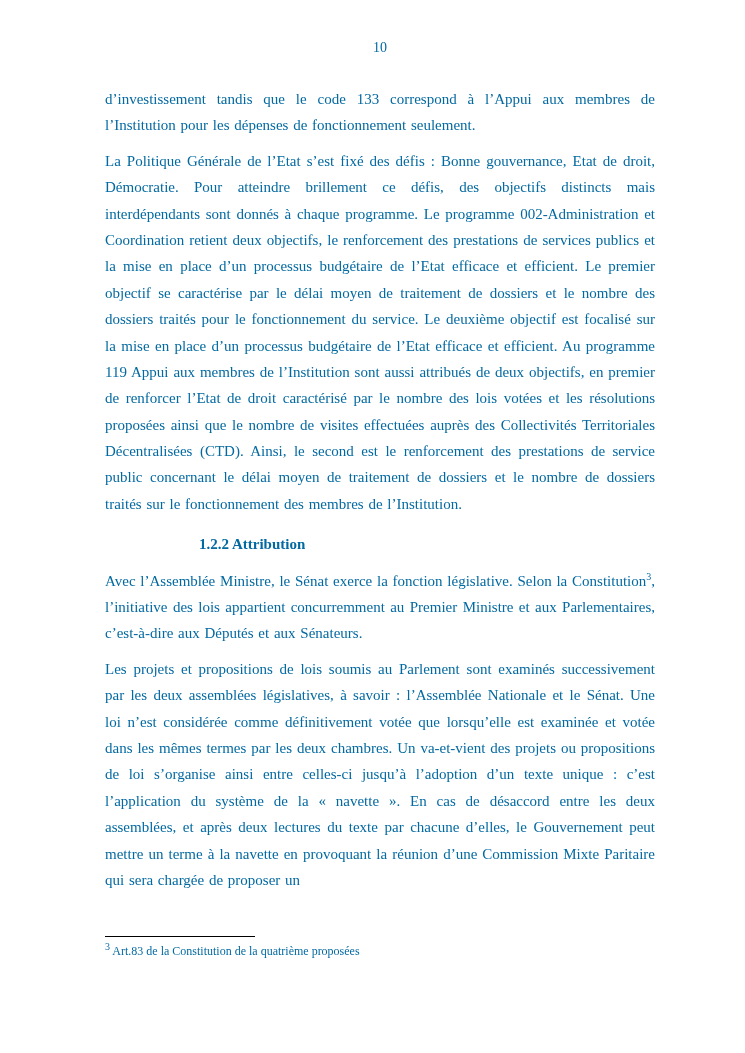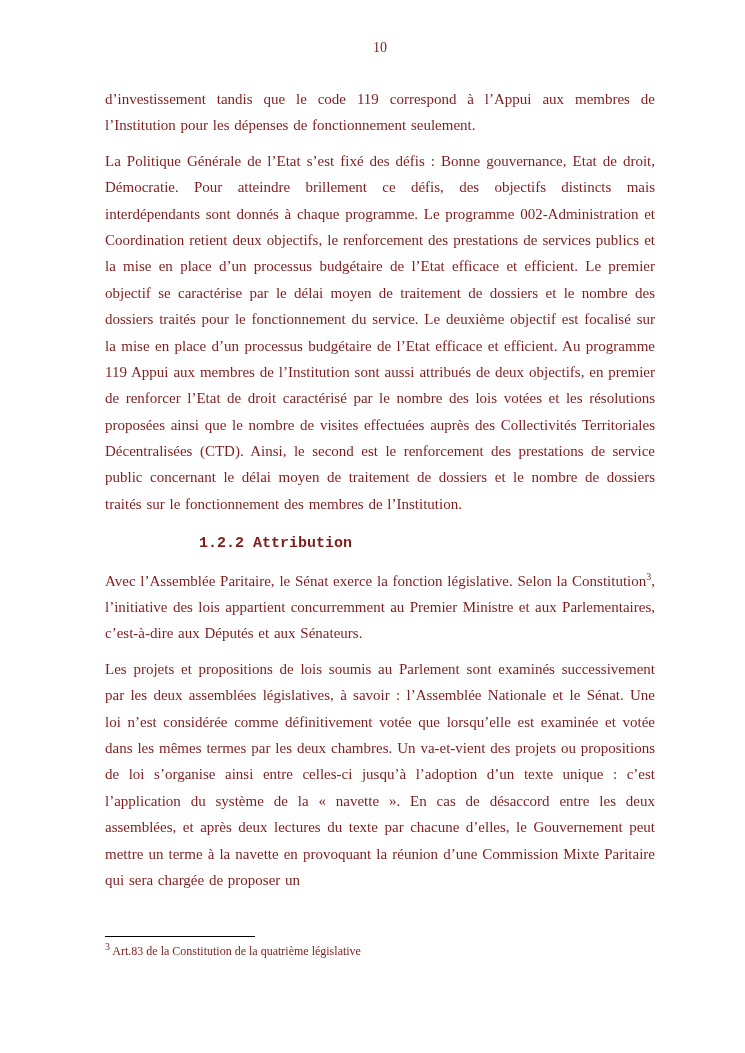--- a/index.html
+++ b/index.html
@@ -9,40 +9,39 @@
   }
   .page {
     position: relative;
     width: 745px;
     height: 1053px;
     background: #ffffff;
     box-sizing: border-box;
     padding: 40px 90px 0 105px;
     font-family: "Liberation Serif", "DejaVu Serif", serif;
     font-size: 15px;
-    color: #7f1d1d;
+    color: #0369a1;
     overflow: hidden;
   }
   .page-number {
     text-align: center;
     font-size: 14px;
     margin: 0 0 30px 0;
   }
   .body-text p {
     margin: 0 0 9px 0;
     text-align: justify;
     line-height: 1.76;
     word-spacing: 1px;
   }
   .section-heading {
     font-weight: bold;
     padding-left: 94px;
     margin: 14px 0 10px 0;
     line-height: 1.76;
-    font-family: Liberation Mono, monospace;
   }
   .bold { font-weight: normal; }
   sup {
     font-size: 10px;
     line-height: 0;
     vertical-align: super;
   }
   .footnote-area {
     position: absolute;
     left: 105px;
@@ -63,31 +62,31 @@
 </style>
 </head>
 <body>
 
 <div class="page">
 
   <div class="page-number">10</div>
 
   <div class="body-text">
 
-    <p>d’investissement tandis que le code 119 correspond à l’Appui aux membres de l’Institution pour les dépenses de fonctionnement seulement.</p>
+    <p>d’investissement tandis que le code 133 correspond à l’Appui aux membres de l’Institution pour les dépenses de fonctionnement seulement.</p>
 
     <p>La Politique Générale de l’Etat s’est fixé des défis : Bonne gouvernance, Etat de droit, Démocratie. Pour atteindre brillement ce défis, des objectifs distincts mais interdépendants sont donnés à chaque programme. Le programme 002-Administration et Coordination retient deux objectifs, le renforcement des prestations de services publics  et la mise en place d’un processus budgétaire de l’Etat efficace et efficient. Le premier objectif se caractérise par le délai moyen de traitement de dossiers et le nombre des dossiers traités pour le fonctionnement du service. Le deuxième objectif est focalisé sur la mise en place d’un processus budgétaire de l’Etat efficace et efficient. Au programme 119 Appui aux membres de l’Institution sont aussi attribués de deux objectifs, en premier de renforcer l’Etat de droit caractérisé par le nombre des lois votées et les résolutions proposées ainsi que le nombre de visites effectuées auprès des Collectivités Territoriales Décentralisées (CTD). Ainsi, le second est le renforcement des prestations de service public concernant le délai moyen de traitement de dossiers et le nombre de dossiers traités sur le fonctionnement des membres de l’Institution.</p>
 
     <div class="section-heading">1.2.2 Attribution</div>
 
 
-    <p><span>Avec l’Assemblée Paritaire, le Sénat exerce la </span><span class="bold">fonction législative.</span><span> Selon la Constitution</span><sup>3</sup><span>, l’initiative des lois appartient concurremment au Premier Ministre et aux Parlementaires, c’est-à-dire aux Députés et aux Sénateurs.</span></p>
+    <p><span>Avec l’Assemblée Ministre, le Sénat exerce la </span><span class="bold">fonction législative.</span><span> Selon la Constitution</span><sup>3</sup><span>, l’initiative des lois appartient concurremment au Premier Ministre et aux Parlementaires, c’est-à-dire aux Députés et aux Sénateurs.</span></p>
 
     <p>Les projets et propositions de lois soumis au Parlement sont examinés successivement par les deux assemblées législatives, à savoir : l’Assemblée Nationale et le Sénat. Une loi n’est considérée comme définitivement votée que lorsqu’elle est examinée et votée dans les mêmes termes par les deux chambres. Un va-et-vient des projets ou propositions de loi s’organise ainsi entre celles-ci jusqu’à l’adoption d’un texte unique : c’est l’application du système de la « navette ». En cas de désaccord entre les deux assemblées, et après deux lectures du texte par chacune d’elles, le Gouvernement peut mettre un terme à la navette en provoquant la réunion d’une Commission Mixte Paritaire qui sera chargée de proposer un</p>
 
   </div>
 
   <div class="footnote-area">
     <hr class="footnote-separator">
-    <div class="footnote-text"><sup>3</sup><span> Art.83 de la Constitution de la quatrième législative</span></div>
+    <div class="footnote-text"><sup>3</sup><span> Art.83 de la Constitution de la quatrième proposées</span></div>
   </div>
 
 </div>
 
 </body></html>

